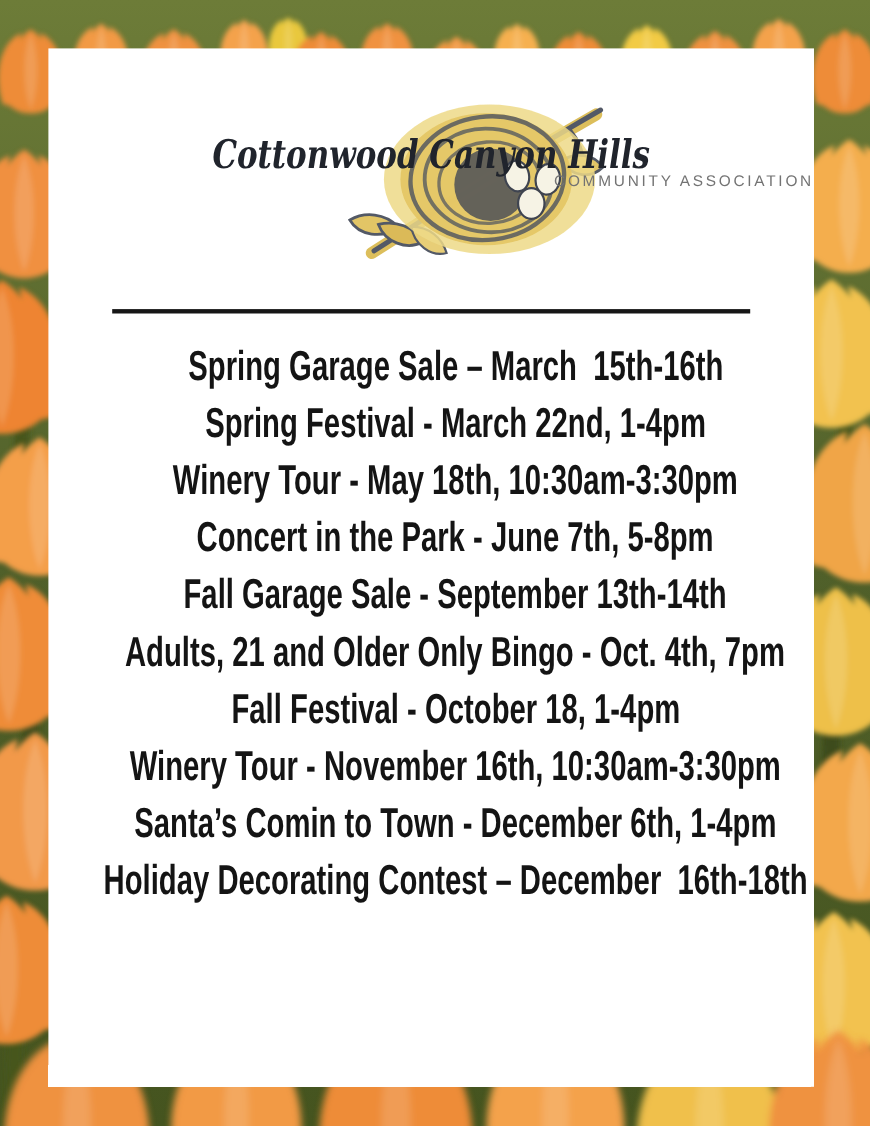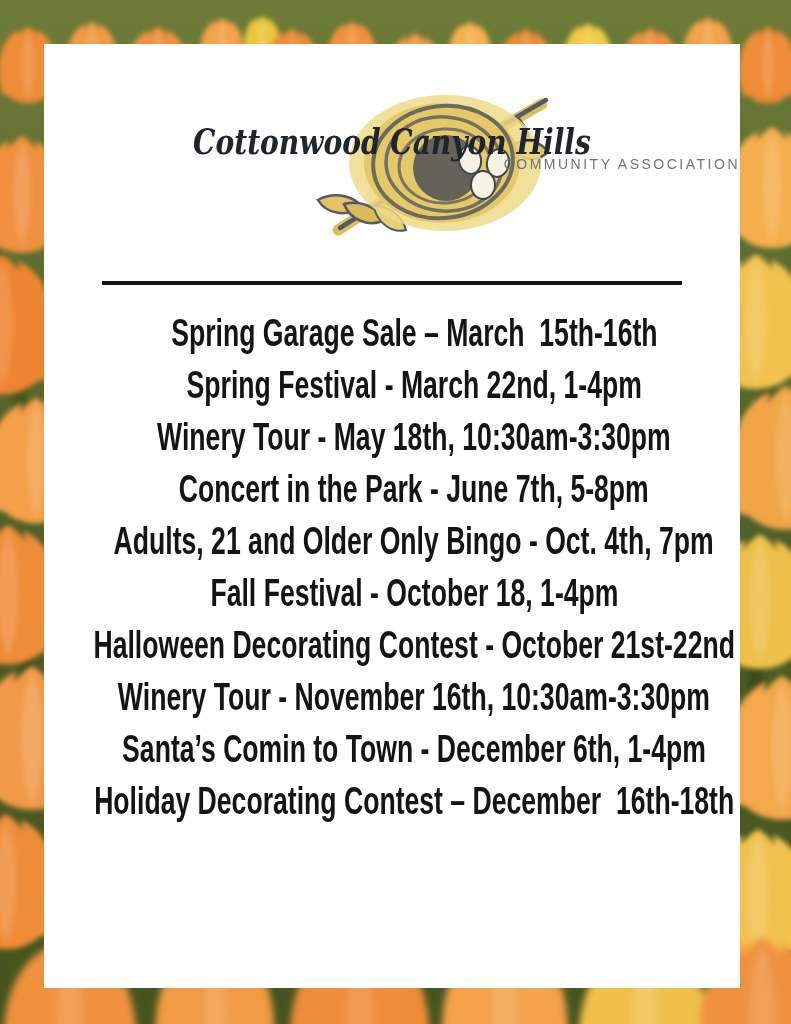--- a/index.html
+++ b/index.html
@@ -190,27 +190,27 @@
       <div class="event-line">
           <span>Spring Festival - March 22nd, 1-4pm</span>
         </div>
       <div class="event-line">
           <span>Winery Tour - May 18th, 10:30am-3:30pm</span>
         </div>
       <div class="event-line">
           <span>Concert in the Park - June 7th, 5-8pm</span>
         </div>
       <div class="event-line">
+          <span>Fall Garage Sale - September 13th-14th</span>
+        </div>
+      <div class="event-line">
           <span>Adults, 21 and Older Only Bingo - Oct. 4th, 7pm</span>
         </div>
       <div class="event-line">
           <span>Fall Festival - October 18, 1-4pm</span>
-        </div>
-      <div class="event-line">
-          <span>Halloween Decorating Contest - October 21st-22nd</span>
         </div>
       <div class="event-line">
           <span>Winery Tour - November 16th, 10:30am-3:30pm</span>
         </div>
       <div class="event-line">
           <span>Santa’s Comin to Town - December 6th, 1-4pm</span>
         </div>
       <div class="event-line">
           <span>Holiday Decorating Contest – December  16th-18th</span>
         </div>

